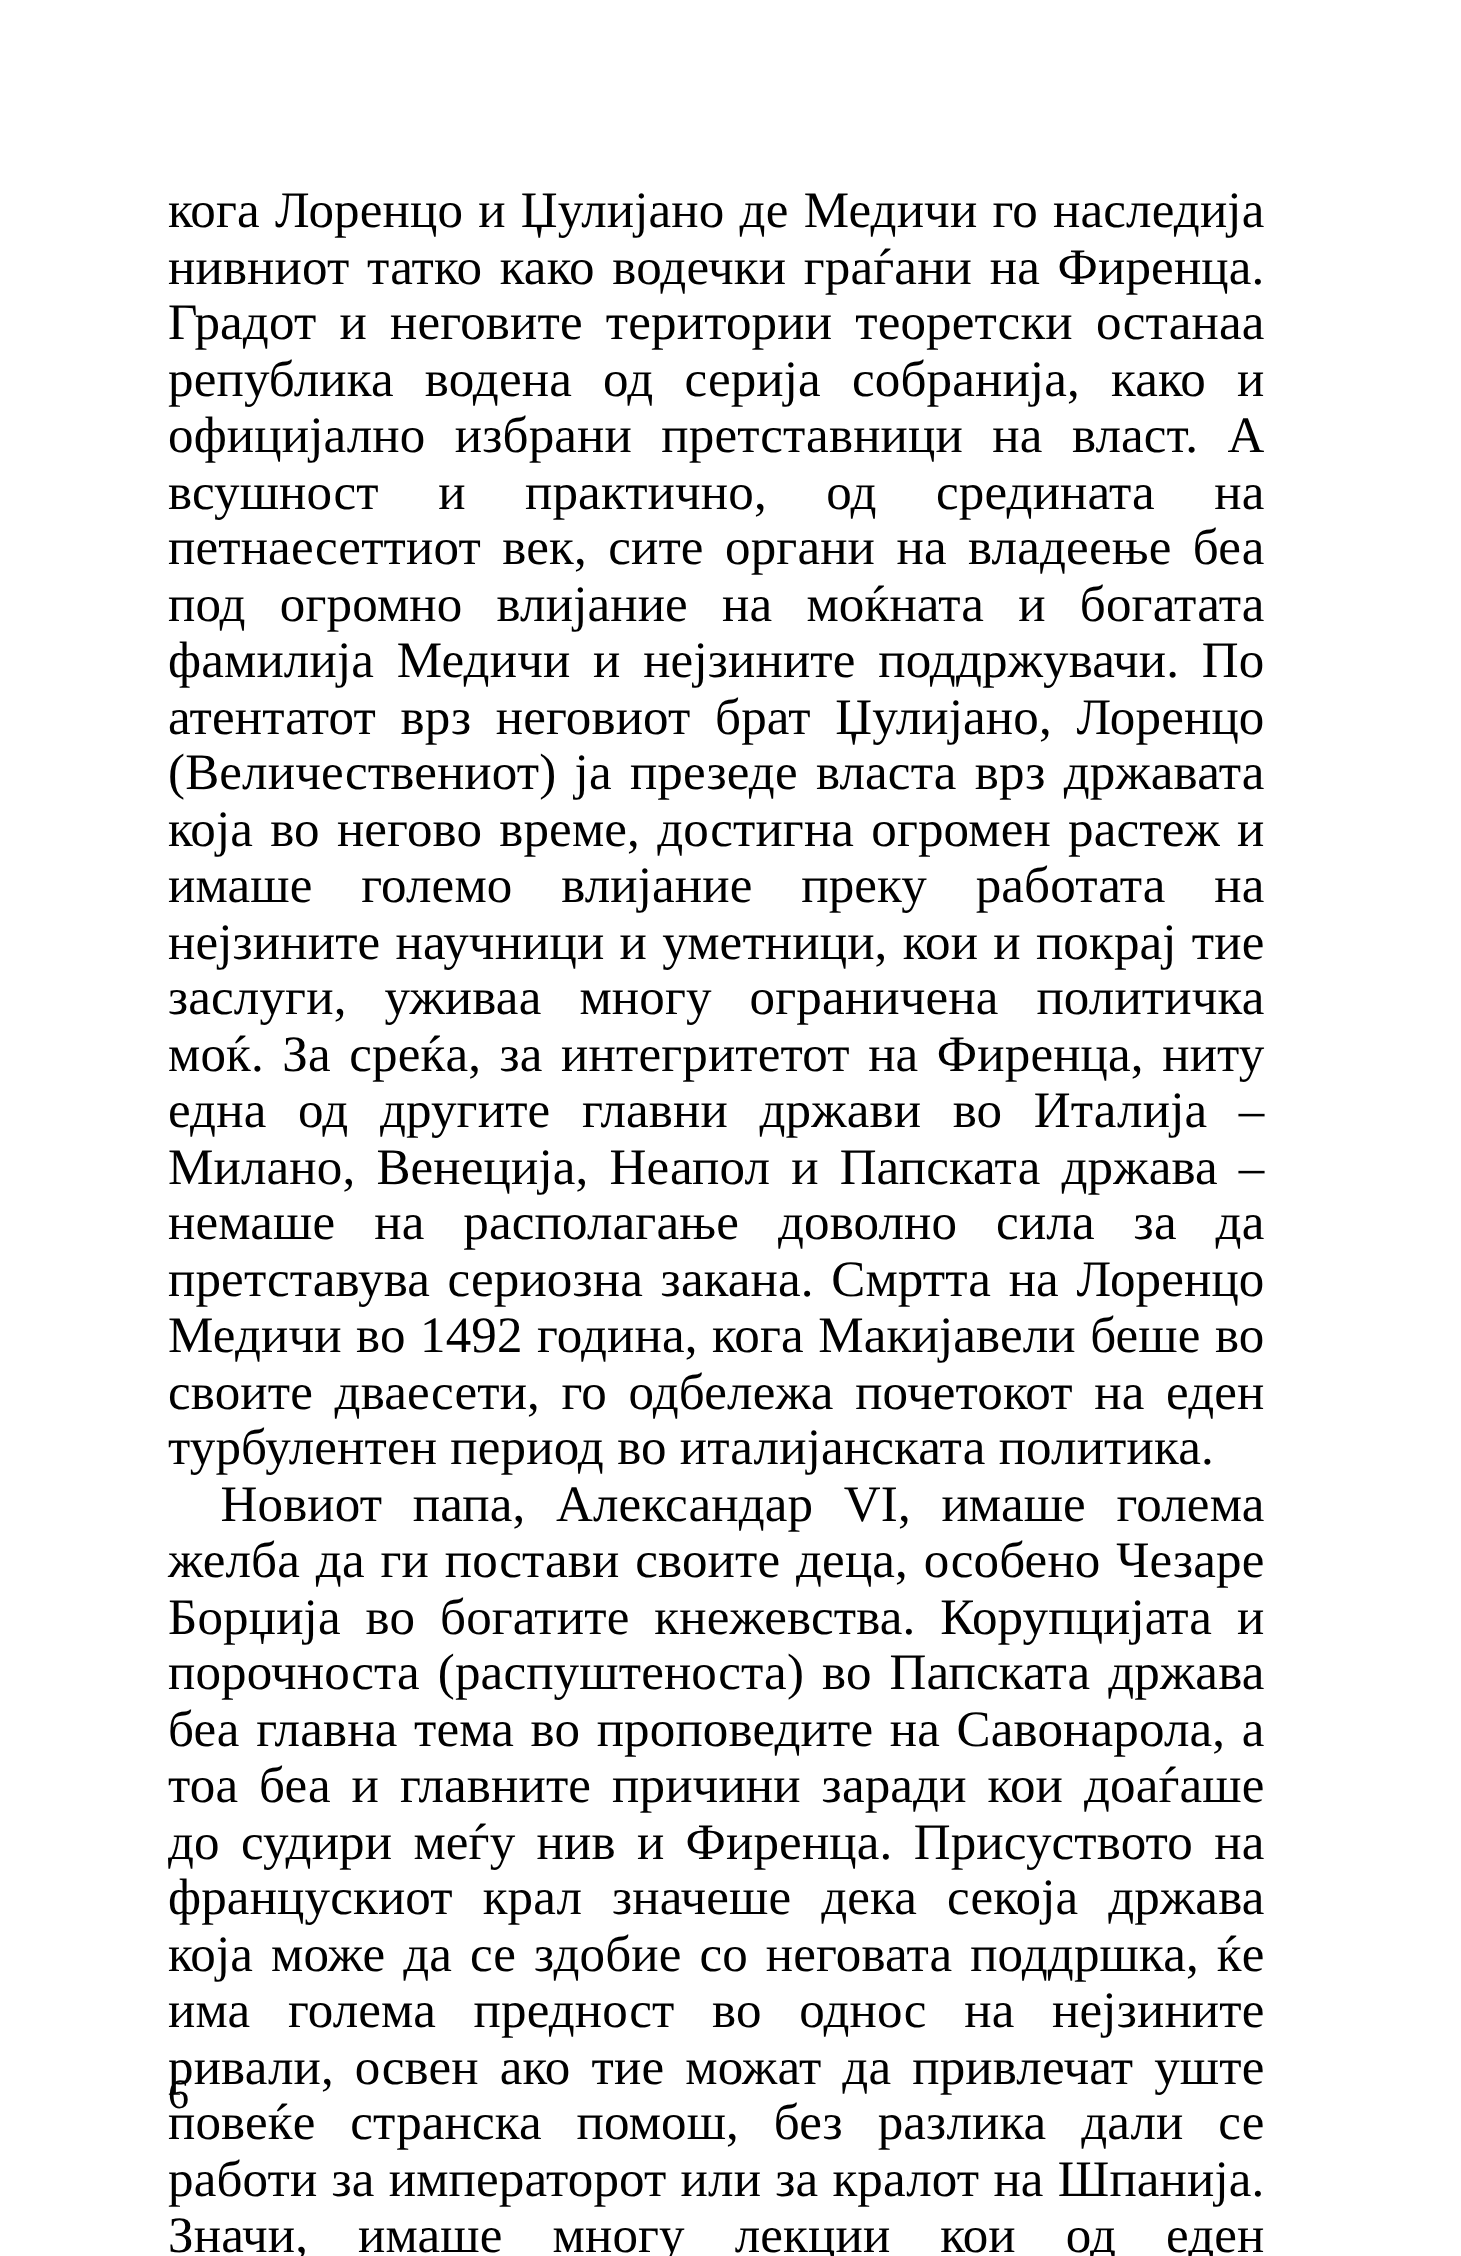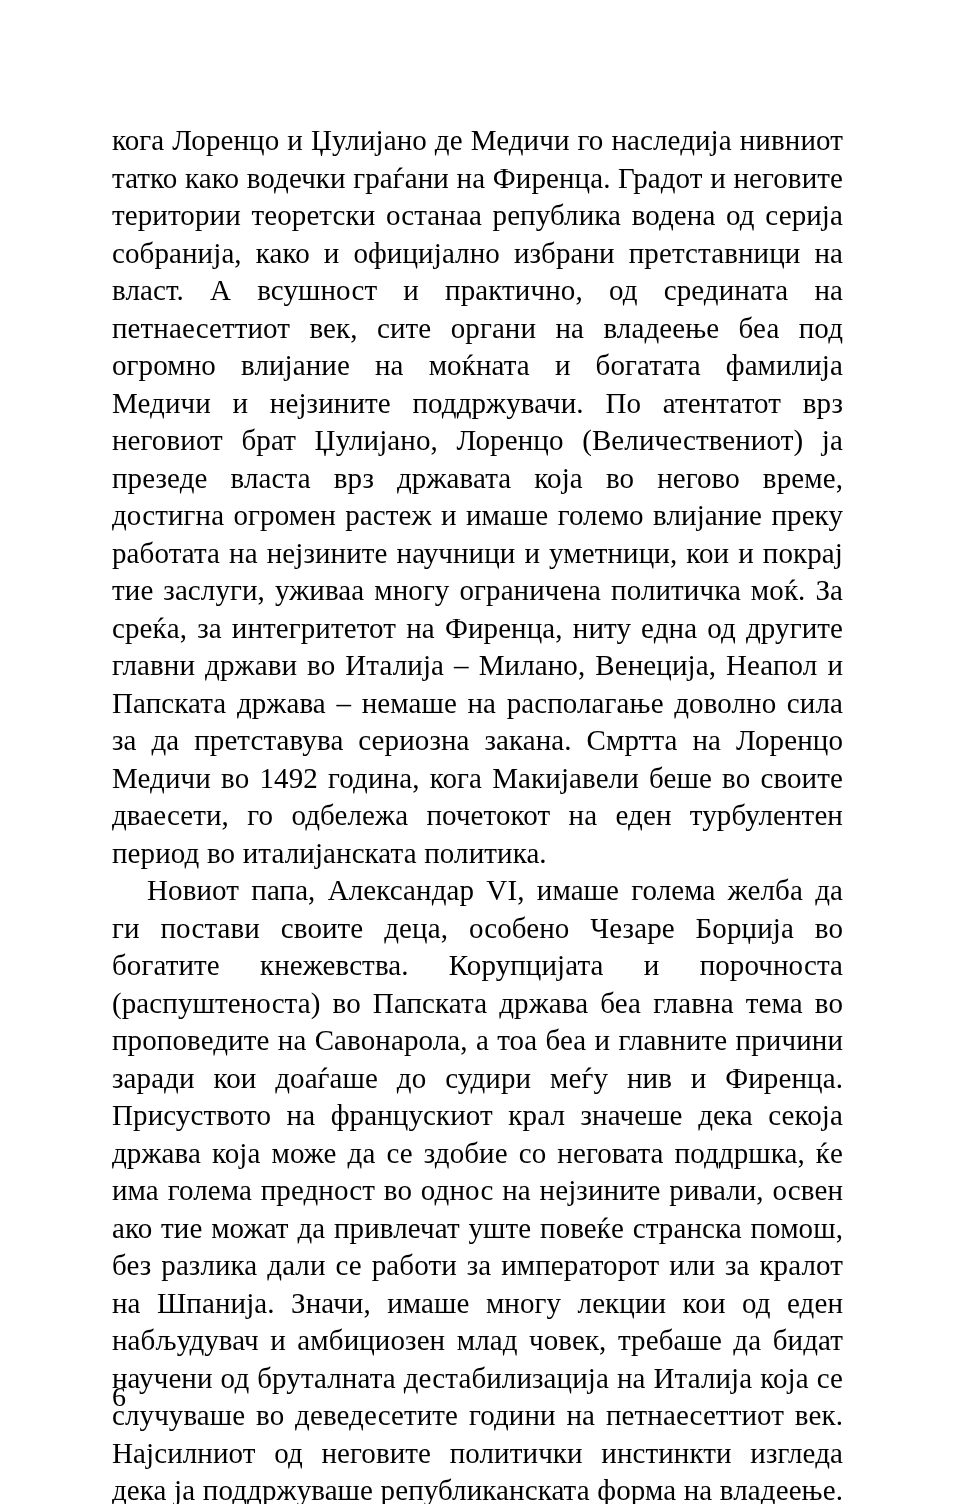--- a/index.html
+++ b/index.html
@@ -17,21 +17,21 @@
   }
   .text-column {
     position: absolute;
     left: 112px;
     top: 122px;
     width: 731px;
   }
   .body-paragraph {
     margin: 0;
     font-family: "Liberation Serif", "DejaVu Serif", serif;
-    font-size: 29px;
+    font-size: 34px;
     line-height: 37.5px;
     color: #000000;
     text-align: justify;
     text-justify: inter-word;
     letter-spacing: 0.1px;
     word-spacing: 0.2px;
     hyphens: none;
     -webkit-hyphens: none;
   }
   .body-paragraph.continued {

